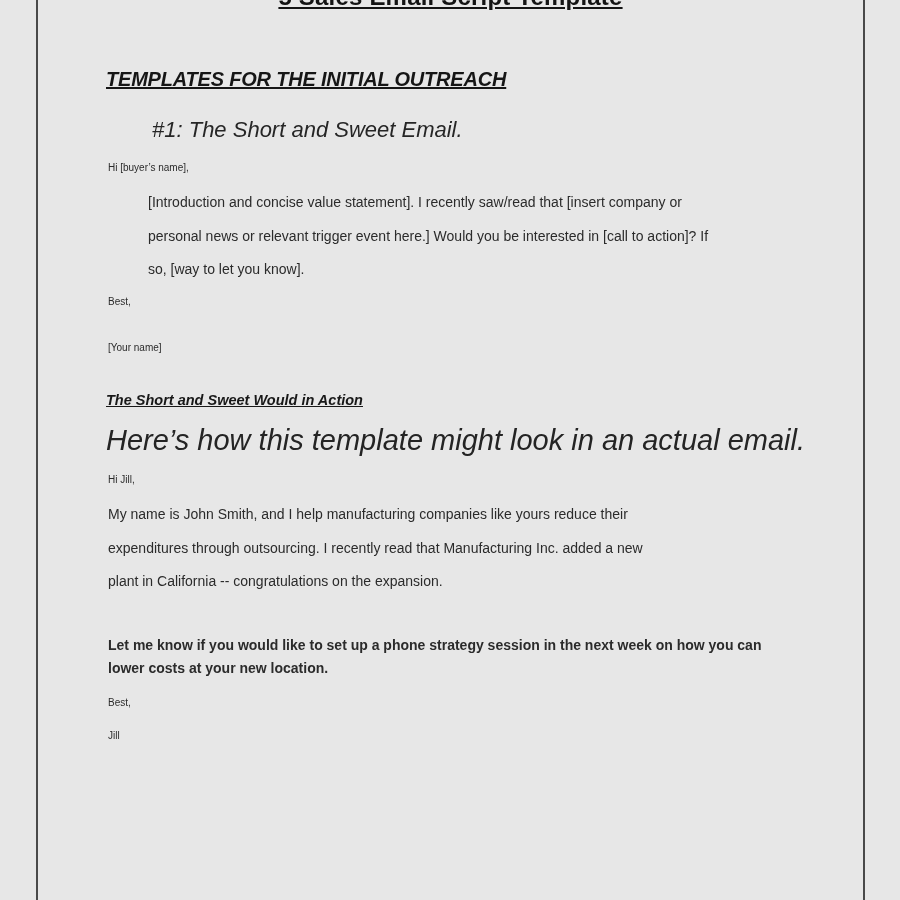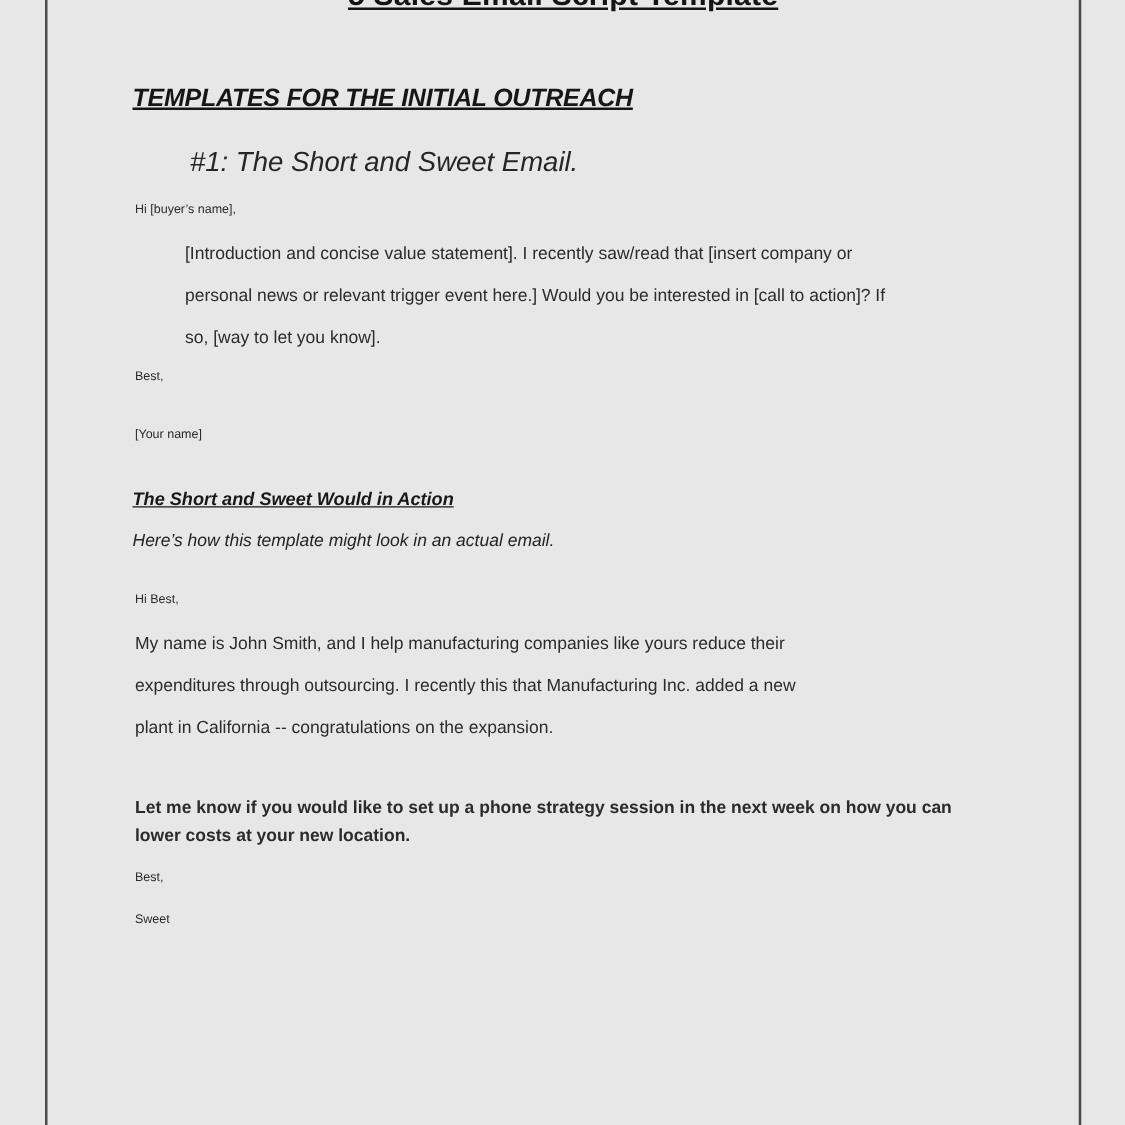--- a/index.html
+++ b/index.html
@@ -93,21 +93,21 @@
     font-size: 14.5px;
     font-weight: bold;
     font-style: italic;
     color: #181818;
     text-decoration: underline;
   }
   .example-heading {
     position: absolute;
     top: 424px;
     left: 68px;
-    font-size: 14px;
+    font-size: 29px;
     font-style: italic;
     color: #242424;
   }
   .pos-greeting1   { top: 158px; }
   .pos-para1       { top: 186px; margin-left: 40px; }
   .pos-best1       { top: 292px; }
   .pos-yourname    { top: 326px; margin-top: 12px; }
   .pos-hijill      { top: 470px; }
   .pos-para2       { top: 498px; }
   .pos-para3       { top: 634px; font-weight: bold; }
@@ -133,27 +133,27 @@
 so, [way to let you know].</div>
 
     <div class="body-line pos-best1">Best,</div>
 
     <div class="body-line pos-yourname">[Your name]</div>
 
     <div class="action-heading">The Short and Sweet Would in Action</div>
 
     <div class="example-heading">Here’s how this template might look in an actual email.</div>
 
-    <div class="body-line pos-hijill">Hi Best,</div>
+    <div class="body-line pos-hijill">Hi Jill,</div>
 
     <div class="body-para-wide pos-para2">My name is John Smith, and I help manufacturing companies like yours reduce their
-expenditures through outsourcing. I recently this that Manufacturing Inc. added a new
+expenditures through outsourcing. I recently read that Manufacturing Inc. added a new
 plant in California -- congratulations on the expansion.</div>
 
     <div class="body-para-tight pos-para3"> Let me know if you would like to set up a phone strategy session in the next week on how you can
 lower costs at your new location.</div>
 
     <div class="body-line pos-best2">Best,</div>
 
-    <div class="body-line pos-john">Sweet</div>
+    <div class="body-line pos-john">Jill</div>
 
   </div>
 </div>
 
 </body></html>

